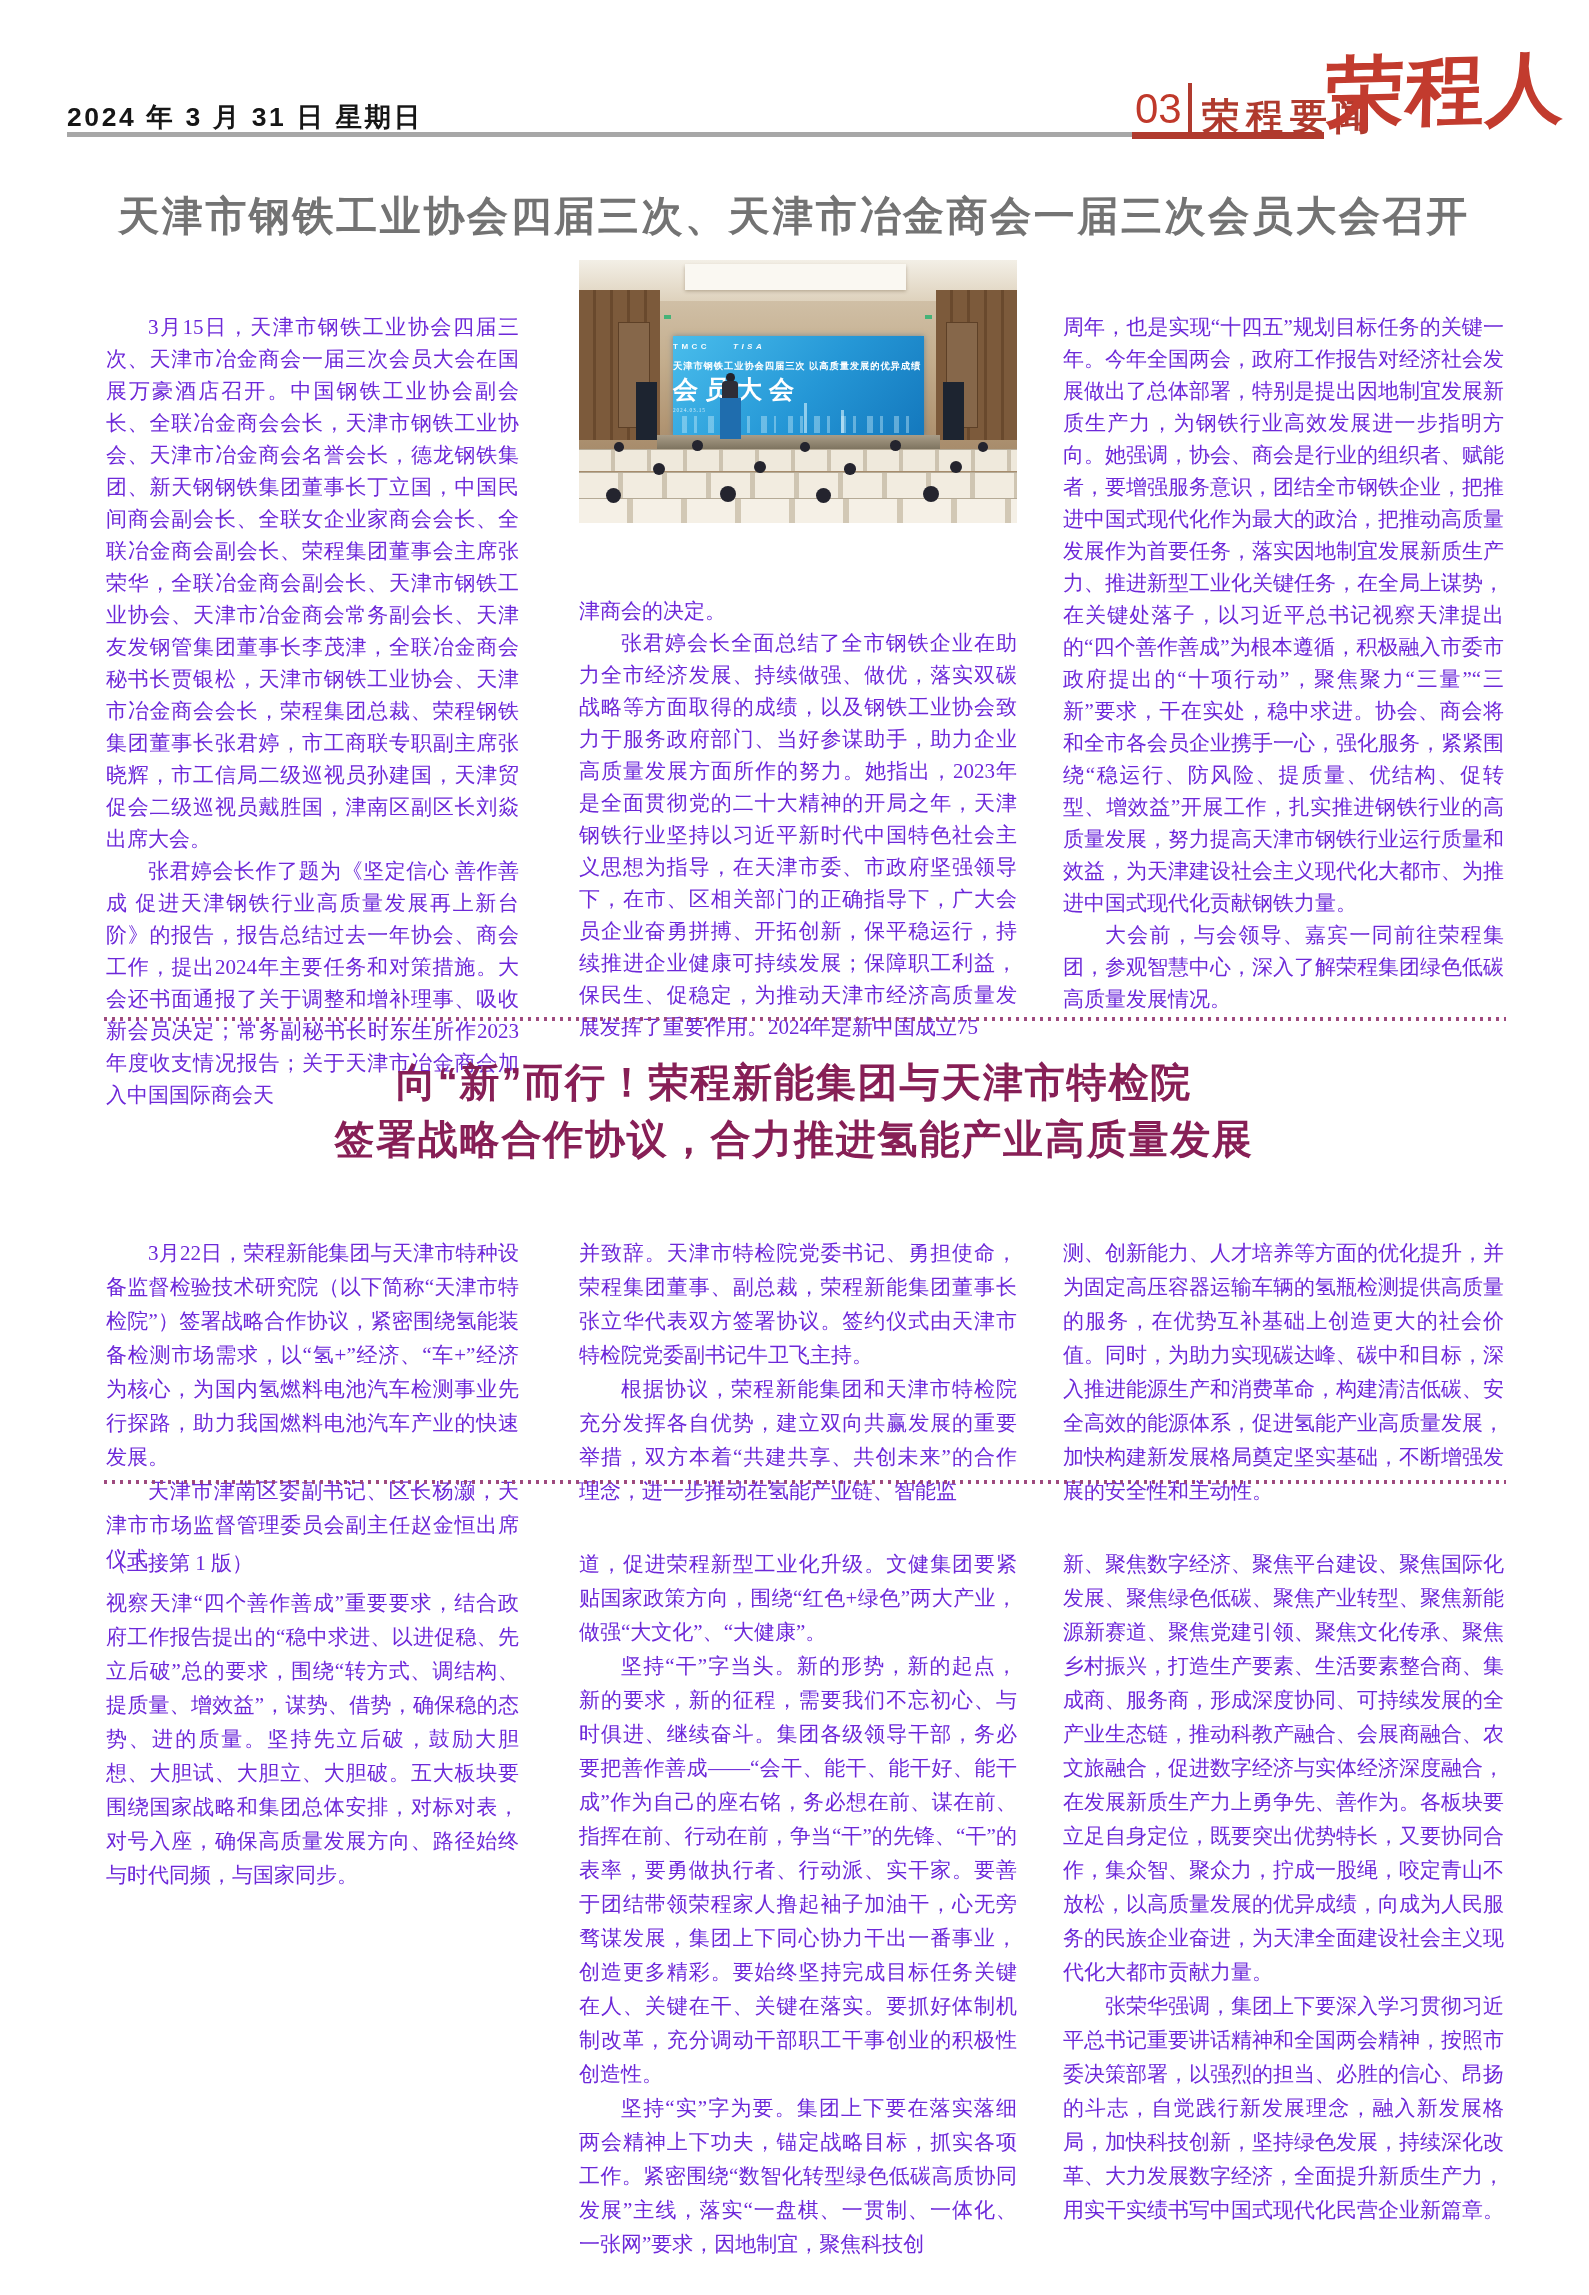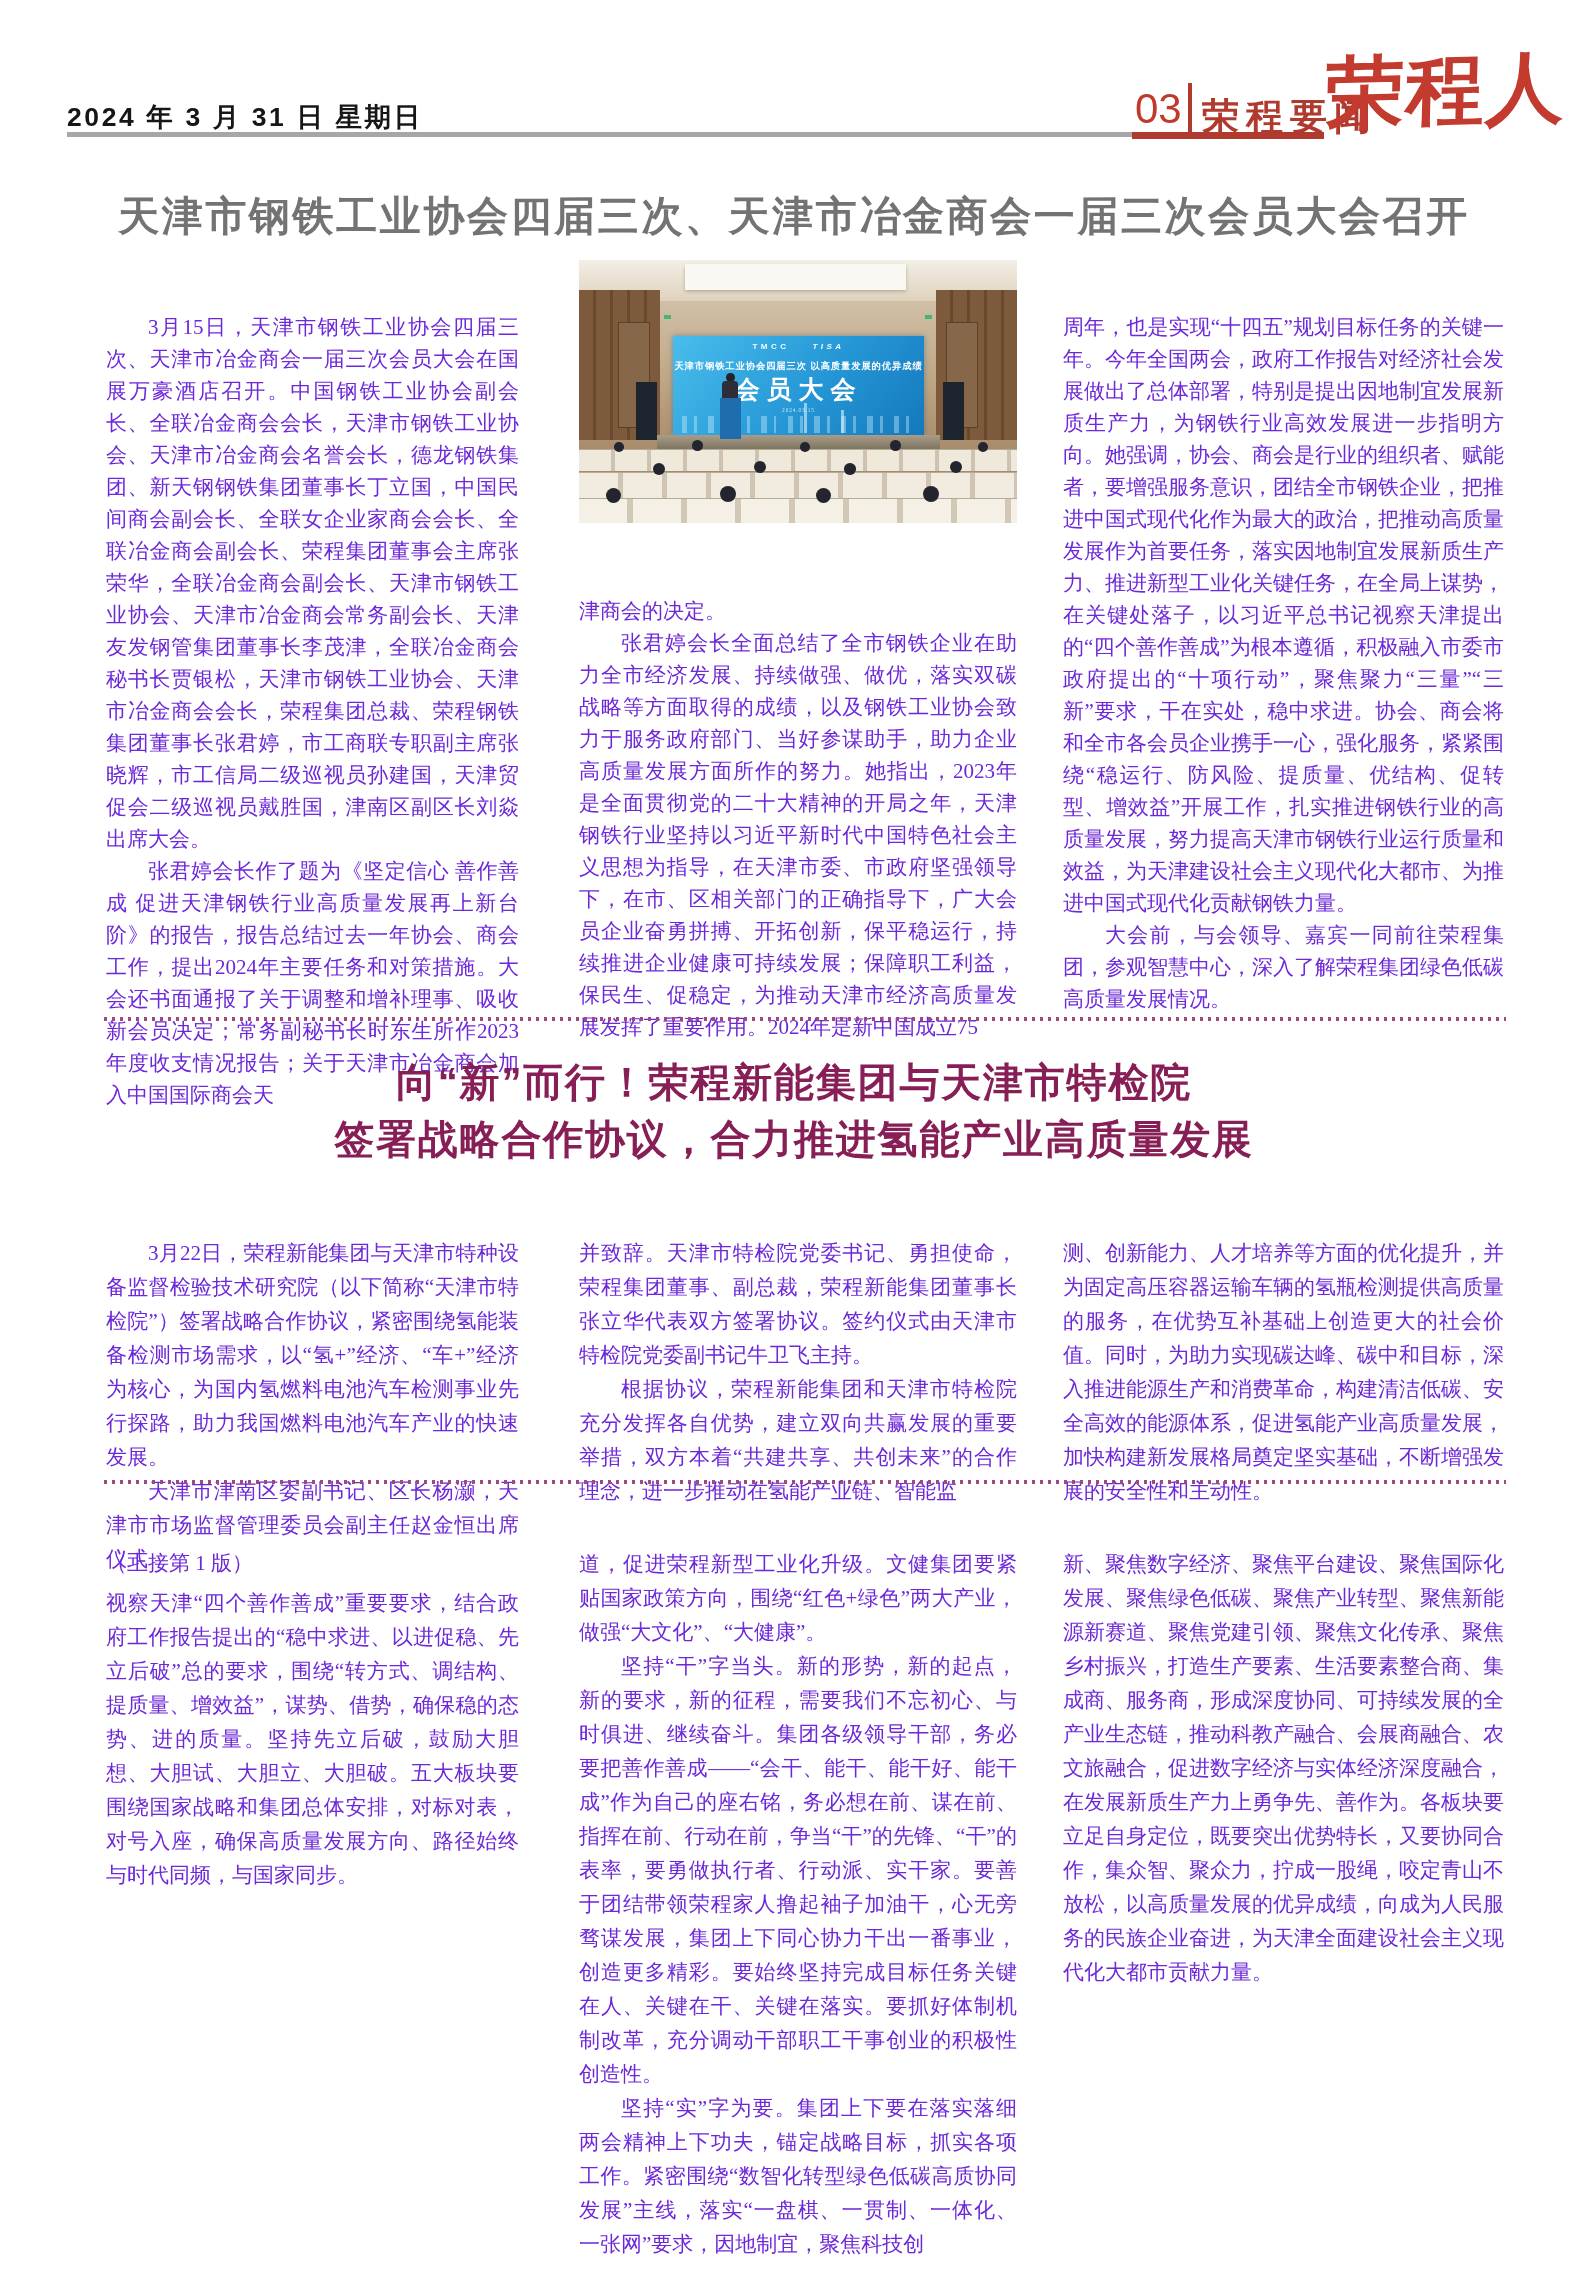--- a/index.html
+++ b/index.html
@@ -58,21 +58,21 @@
   .ph-recess{position:absolute;left:106px;top:3.5px;width:221px;height:26.5px;background:#faf8f2;
          box-shadow:0 1.8px 3.5px rgba(120,100,70,.45);}
   .ph-wood{position:absolute;top:30px;height:150px;width:81px;
          background:repeating-linear-gradient(90deg,#7c5a3b 0 14px,#69492d 14px 17px);}
   .ph-wood.left{left:0;}
   .ph-wood.right{right:0;}
   .ph-door{position:absolute;top:62px;width:30px;height:104px;background:#86674a;border:1.8px solid #5d4027;}
   .ph-exit{position:absolute;width:7px;height:4.4px;background:#46b378;}
   .ph-screen{position:absolute;left:94px;top:76px;width:251px;height:99px;
          background:linear-gradient(130deg,#49bdec 0%,#2597d6 55%,#1478bd 100%);
-         box-shadow:0 0 5.3px rgba(30,90,140,.5);color:#ffffff;text-align:center;}
+         box-shadow:0 0 5.3px rgba(30,90,140,.5);color:#ffffff;text-align:left;}
   .ph-logos{position:absolute;left:0;top:6.2px;width:100%;font-family:"Liberation Sans","DejaVu Sans",sans-serif;
          font-size:8px;letter-spacing:3.5px;font-weight:bold;opacity:.95;}
   .ph-line1{position:absolute;left:0;top:24px;width:100%;font-family:"Liberation Sans","DejaVu Sans",sans-serif;
          font-size:9.3px;font-weight:bold;letter-spacing:0.9px;}
   .ph-title{position:absolute;left:0;top:37px;width:100%;font-family:"Liberation Sans","DejaVu Sans",sans-serif;
          font-size:25px;font-weight:900;letter-spacing:7px;}
   .ph-subtitle{position:absolute;left:0;top:71px;width:100%;font-size:5.3px;opacity:.75;letter-spacing:0.9px;}
   .ph-skyline{position:absolute;left:8.8px;bottom:1.8px;width:233px;height:17.7px;opacity:.4;
          background:repeating-linear-gradient(90deg,#cfeffb 0 5.3px,transparent 5.3px 12.4px,#cfeffb 12.4px 15px,transparent 15px 26.5px);}
   .ph-tower{position:absolute;bottom:1.8px;width:2.6px;background:#d9f3fd;opacity:.6;}
@@ -192,16 +192,17 @@
   <div class="col lh38 cc1">
       <p class="noindent">视察天津“四个善作善成”重要要求，结合政府工作报告提出的“稳中求进、以进促稳、先立后破”总的要求，围绕“转方式、调结构、提质量、增效益”，谋势、借势，确保稳的态势、进的质量。坚持先立后破，鼓励大胆想、大胆试、大胆立、大胆破。五大板块要围绕国家战略和集团总体安排，对标对表，对号入座，确保高质量发展方向、路径始终与时代同频，与国家同步。</p>
     </div>
   <div class="col lh38 cc2">
       <p class="noindent">道，促进荣程新型工业化升级。文健集团要紧贴国家政策方向，围绕“红色+绿色”两大产业，做强“大文化”、“大健康”。</p>
       <p>坚持“干”字当头。新的形势，新的起点，新的要求，新的征程，需要我们不忘初心、与时俱进、继续奋斗。集团各级领导干部，务必要把善作善成——“会干、能干、能干好、能干成”作为自己的座右铭，务必想在前、谋在前、指挥在前、行动在前，争当“干”的先锋、“干”的表率，要勇做执行者、行动派、实干家。要善于团结带领荣程家人撸起袖子加油干，心无旁骛谋发展，集团上下同心协力干出一番事业，创造更多精彩。要始终坚持完成目标任务关键在人、关键在干、关键在落实。要抓好体制机制改革，充分调动干部职工干事创业的积极性创造性。</p>
       <p>坚持“实”字为要。集团上下要在落实落细两会精神上下功夫，锚定战略目标，抓实各项工作。紧密围绕“数智化转型绿色低碳高质协同发展”主线，落实“一盘棋、一贯制、一体化、一张网”要求，因地制宜，聚焦科技创</p>
     </div>
   <div class="col lh38 cc3">
       <p class="noindent">新、聚焦数字经济、聚焦平台建设、聚焦国际化发展、聚焦绿色低碳、聚焦产业转型、聚焦新能源新赛道、聚焦党建引领、聚焦文化传承、聚焦乡村振兴，打造生产要素、生活要素整合商、集成商、服务商，形成深度协同、可持续发展的全产业生态链，推动科教产融合、会展商融合、农文旅融合，促进数字经济与实体经济深度融合，在发展新质生产力上勇争先、善作为。各板块要立足自身定位，既要突出优势特长，又要协同合作，集众智、聚众力，拧成一股绳，咬定青山不放松，以高质量发展的优异成绩，向成为人民服务的民族企业奋进，为天津全面建设社会主义现代化大都市贡献力量。</p>
+      <p>张荣华强调，集团上下要深入学习贯彻习近平总书记重要讲话精神和全国两会精神，按照市委决策部署，以强烈的担当、必胜的信心、昂扬的斗志，自觉践行新发展理念，融入新发展格局，加快科技创新，坚持绿色发展，持续深化改革、大力发展数字经济，全面提升新质生产力，用实干实绩书写中国式现代化民营企业新篇章。</p>
     </div>
 
 </div>
 
 
 </body></html>

